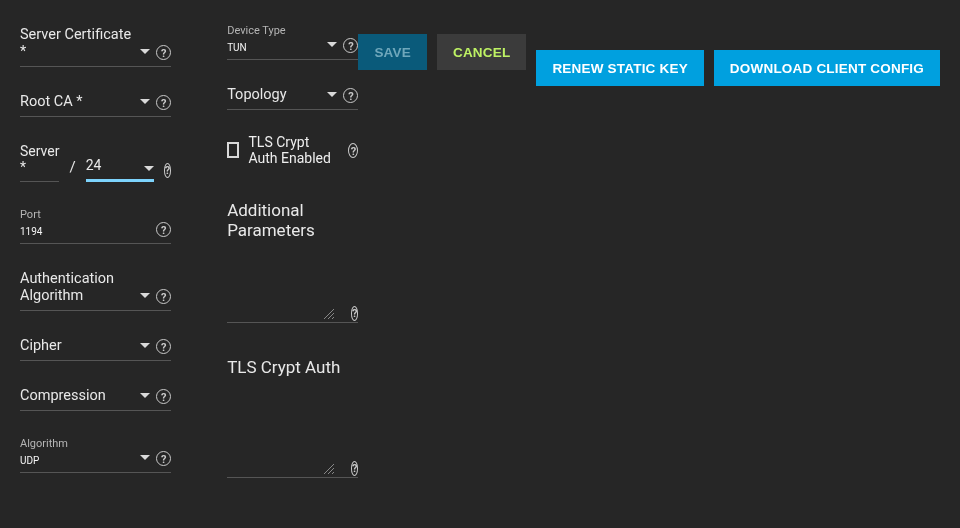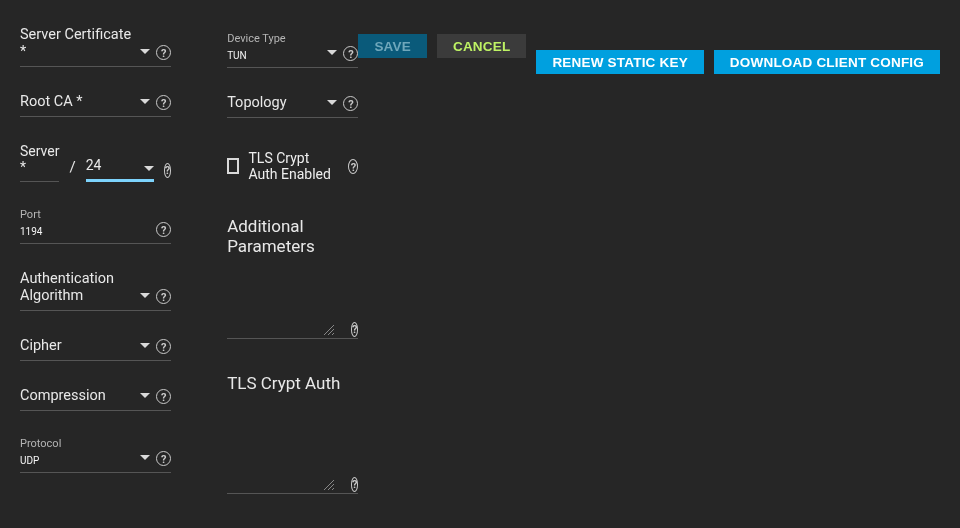--- a/index.html
+++ b/index.html
@@ -107,21 +107,21 @@
     justify-content: space-between;
   }
   .standalone-help {
     padding-bottom: 4px;
   }
   
   .checkbox-row {
     display: flex;
     align-items: center;
     gap: 10px;
-    margin-top: 32px;
+    margin-top: 24px;
     font-size: 14px;
     color: #eee;
   }
   .checkbox {
     width: 16px; height: 16px;
     border: 2px solid #d9d9d9;
     box-sizing: border-box;
   }
   .section-label {
     font-size: 17px;
@@ -152,21 +152,21 @@
   }
   
   .button-row {
     display: flex;
     gap: 10px;
     margin-top: 22px;
   }
   .btn {
     border: none;
     padding: 0 16px;
-    height: 24px;
+    height: 36px;
     font-size: 13.5px;
     font-weight: 600;
     letter-spacing: 0.2px;
     cursor: pointer;
     color: #fff;
     display: inline-flex;
     align-items: center;
     justify-content: center;
   }
   .btn.save { background: #0a5a7a; color: #6fa7bb; }
@@ -249,35 +249,35 @@
         <div class="field">
           <span class="label-in">Compression</span>
           <span class="icon-slot">
             <span class="caret"></span>
             <span class="help">?</span>
           </span>
         </div>
       </div>
 
       <div class="field-block">
-        <div class="floating-label">Protocol</div>
+        <div class="floating-label">Algorithm</div>
         <div class="field">
           <span class="value-in">UDP</span>
           <span class="icon-slot">
             <span class="caret"></span>
             <span class="help">?</span>
           </span>
         </div>
       </div>
 
     </div>
 
     <div class="col">
 
-      <div class="field-block first" style="margin-top:20px">
+      <div class="field-block first" style="margin-top:12px">
         <div class="floating-label">Device Type</div>
         <div class="field">
           <span class="value-in">TUN</span>
           <span class="icon-slot">
             <span class="caret"></span>
             <span class="help">?</span>
           </span>
         </div>
       </div>
 

